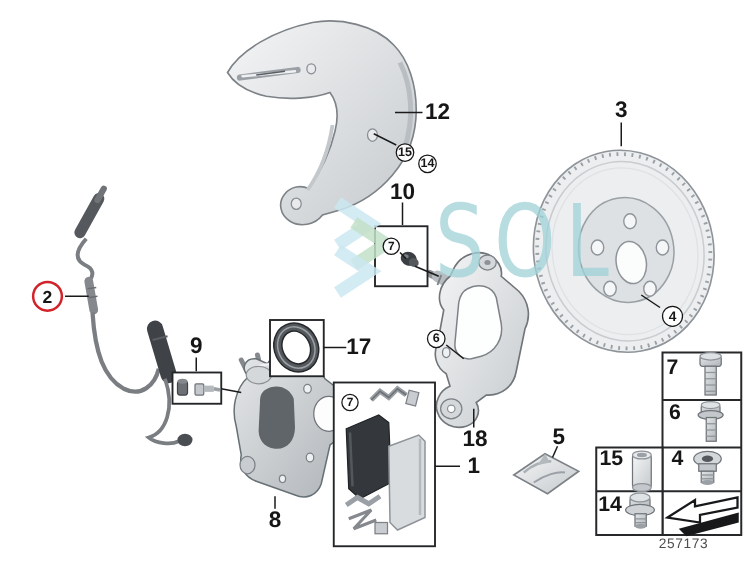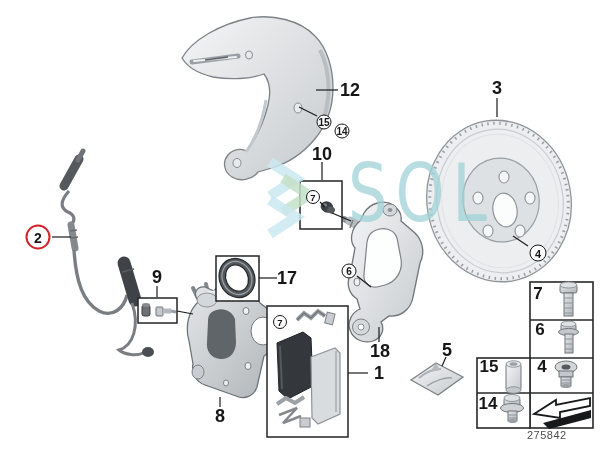--- a/index.html
+++ b/index.html
@@ -268,14 +268,14 @@
   <span class="lbl circ d14" style="left:280px;top:322px">7</span>
   <span class="lbl big" style="left:379px;top:373px">1</span>
   <span class="lbl big" style="left:447px;top:350px">5</span>
 
   <span class="lbl tbl" style="left:538px;top:294px">7</span>
   <span class="lbl tbl" style="left:540px;top:330px">6</span>
   <span class="lbl tbl" style="left:542px;top:367px">4</span>
   <span class="lbl tbl" style="left:489px;top:367px">15</span>
   <span class="lbl tbl" style="left:488px;top:404px">14</span>
 
-  <div class="docnum">275842</div>
+  <div class="docnum">257173</div>
 </div>
 
 </body></html>

